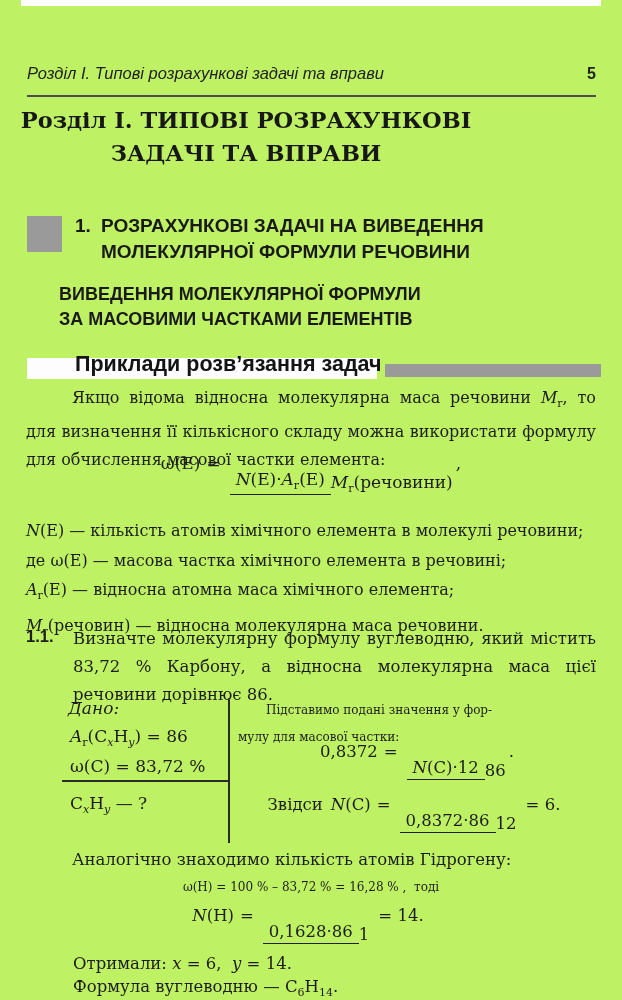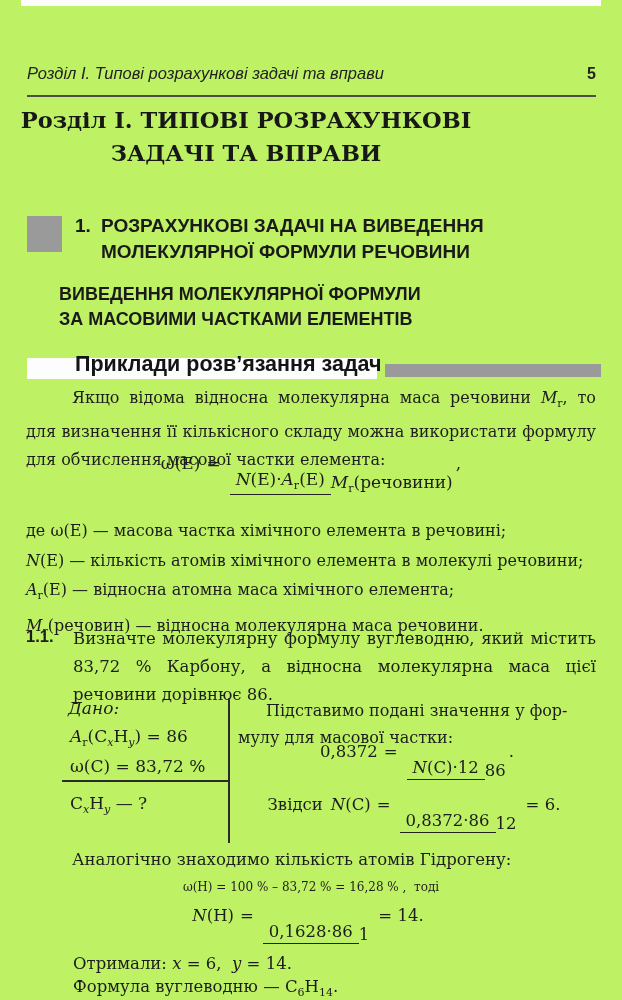--- a/index.html
+++ b/index.html
@@ -52,21 +52,21 @@
   .problem-text{position:absolute;left:73px;top:625px;width:523px;margin:0;
         font-size:16.5px;line-height:28px;text-align:justify;}
 
   .given-label{position:absolute;left:68px;top:698px;font-style:italic;font-size:17px;}
   .given-a{position:absolute;left:70px;top:726px;font-size:17px;}
   .given-w{position:absolute;left:70px;top:756px;font-size:17px;}
   .given-rule{position:absolute;left:62px;top:780px;width:166px;height:1.5px;background:#2b2b2b;}
   .given-q{position:absolute;left:70px;top:793px;font-size:17px;}
   .col-divider{position:absolute;left:228px;top:698px;width:1.5px;height:145px;background:#2b2b2b;}
 
-  .sol-par{position:absolute;left:238px;top:697px;width:358px;font-size:16px;line-height:27px;}
+  .sol-par{position:absolute;left:238px;top:697px;width:358px;font-size:12px;line-height:27px;}
   .sol-line1{display:block;text-indent:28px;}
   .sol-line2{display:block;}
   .sol-f1{position:absolute;left:238px;top:742px;width:358px;font-size:16.5px;}
   .sol-f2{position:absolute;left:238px;top:795px;width:358px;font-size:16.5px;}
   .f-pre{margin-right:8px;}
 
   .hydro-par{position:absolute;left:26px;top:850px;width:570px;margin:0;
         font-size:16.5px;text-indent:46px;}
   .omega-h{position:absolute;left:0;top:880px;width:622px;text-align:center;font-size:12px;}
   .formula-nh{position:absolute;left:0;top:906px;width:622px;font-size:16.5px;}
@@ -115,22 +115,22 @@
     <span>ω(E)</span>
     <span class="f-eq">=</span>
     <span class="frac">
       <span class="num"><span class="var">N</span><span>(E)·</span><span class="var">A</span><span class="sub">r</span><span>(E)</span></span>
       <span class="den"><span class="var">M</span><span class="sub">r</span><span>(речовини)</span></span>
     </span>
     <span>,</span>
   </div>
 
   <div class="definitions">
+    <div class="def-line"><span class="var">N</span><span>(E) — кількість атомів хімічного елемента в молекулі речовини;</span></div>
     <div class="def-line"><span>де ω(E) — масова частка хімічного елемента в речовині;</span></div>
-    <div class="def-line"><span class="var">N</span><span>(E) — кількість атомів хімічного елемента в молекулі речовини;</span></div>
     <div class="def-line"><span class="var">A</span><span class="sub">r</span><span>(E) — відносна атомна маса хімічного елемента;</span></div>
     <div class="def-line"><span class="var">M</span><span class="sub">r</span><span>(речовин) — відносна молекулярна маса речовини.</span></div>
   </div>
 
   <div class="problem-num">1.1.</div>
   <p class="problem-text">Визначте молекулярну формулу вуглеводню, який містить 83,72&nbsp;% Карбону, а відносна молекулярна маса цієї речовини дорівнює 86.</p>
 
   <div class="given-label">Дано:</div>
   <div class="given-a"><span class="var">A</span><span class="sub">r</span><span>(C</span><span class="isub">x</span><span>H</span><span class="isub">y</span><span>) = 86</span></div>
   <div class="given-w">ω(C) = 83,72&nbsp;%</div>

